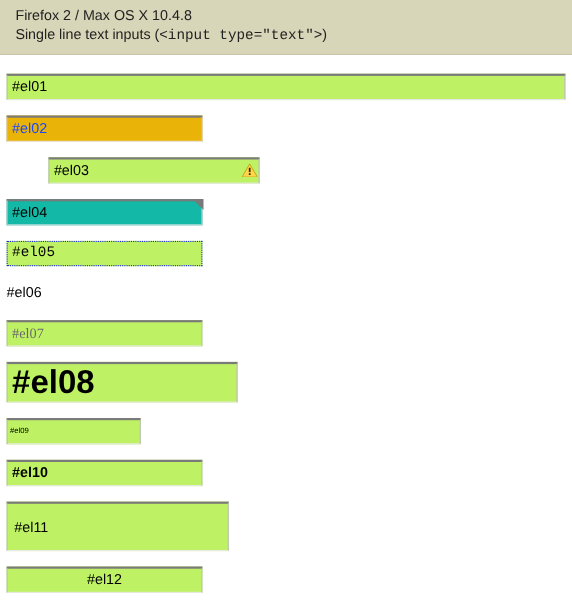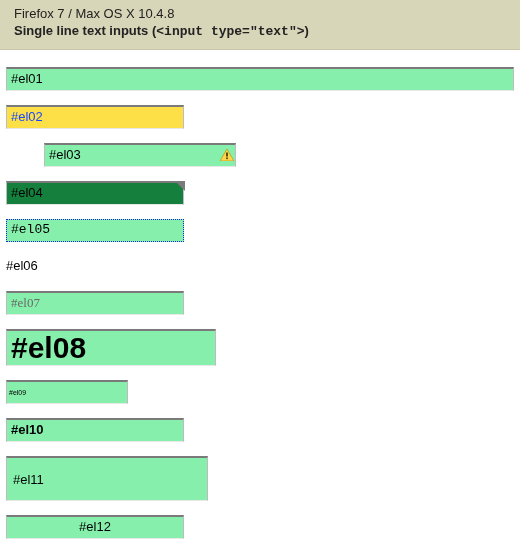--- a/index.html
+++ b/index.html
@@ -1,47 +1,47 @@
 <!DOCTYPE html>
 <html><head>
 <meta charset="utf-8">
 <style>
   html,body{margin:0;padding:0;font-family:"Lucida Grande","Segoe UI",Arial,sans-serif;font-size:13px;color:#222;background:#fff;}
   .header{background:#d8d6b8;padding:6px 14px 10px;border-bottom:1px solid #c9c7a7;}
   .header .line1{font-size:13px;margin-bottom:2px;}
-  .header .line2{font-size:13px;font-weight:bold;}
+  .header .line2{font-size:13px;}
   code{font-family:Menlo,Consolas,"Courier New",monospace;font-size:13px;}
   .stage{padding:10px 6px;}
   .row{margin:7px 0 14px;}
   input.base{
     -webkit-appearance:none;appearance:none;
     border:0;
     border-top:2px solid #7a7a7a;
     border-left:1px solid #bdbdbd;
     border-right:1px solid #bdbdbd;
     border-bottom:1px solid #e8e8e8;
-    background:#86efac;
+    background:#bef264;
     font:13px/1.4 "Lucida Grande","Segoe UI",Arial,sans-serif;
     color:#000;
     padding:2px 4px;
     height:17px;
     box-sizing:content-box;
     outline:none;
   }
   
   #el01{width:498px;}
   
-  #el02{width:168px;background:#fde047;color:#1947ff;}
+  #el02{width:168px;background:#eab308;color:#1947ff;}
   
   .wrap03{position:relative;display:inline-block;padding-left:38px;}
   #el03{width:168px;padding-right:18px;}
   .warn-icon{position:absolute;right:2px;top:50%;transform:translateY(-50%);width:14px;height:12px;}
   
   .wrap04{position:relative;display:inline-block;}
-  #el04{width:168px;background:#15803d;}
+  #el04{width:168px;background:#14b8a6;}
   .dogear{position:absolute;top:0;right:-1px;width:0;height:0;border-top:10px solid #7a7a7a;border-left:10px solid transparent;}
   
   #el05{width:168px;border:1.5px dotted #1a2bd6;border-top-width:1.5px;font-family:Liberation Mono, monospace;}
   
   #el06{width:168px;border:0;background:transparent;padding-left:0;}
   
   #el07{width:168px;font-family:Liberation Serif, serif;color:#6a6a6a;}
   
   #el08{width:200px;font-size:30px;height:34px;font-weight:600;padding:0 4px;}
   
@@ -50,21 +50,21 @@
   #el10{width:168px;font-weight:700;}
   
   #el11{width:190px;height:38px;padding-left:6px;}
   
   #el12{width:168px;text-align:center;}
 </style>
 </head>
 <body>
 
 <div class="header">
-  <div class="line1">Firefox 7 / Max OS X 10.4.8</div>
+  <div class="line1">Firefox 2 / Max OS X 10.4.8</div>
   <div class="line2">
     <span>Single line text inputs (</span><code>&lt;input type="text"&gt;</code><span>)</span>
   </div>
 </div>
 
 <div class="stage">
 
   <div class="row"><input id="el01" class="base" type="text" value="#el01" style=""></div>
 
   <div class="row"><input id="el02" class="base" type="text" value="#el02" style=""></div>

